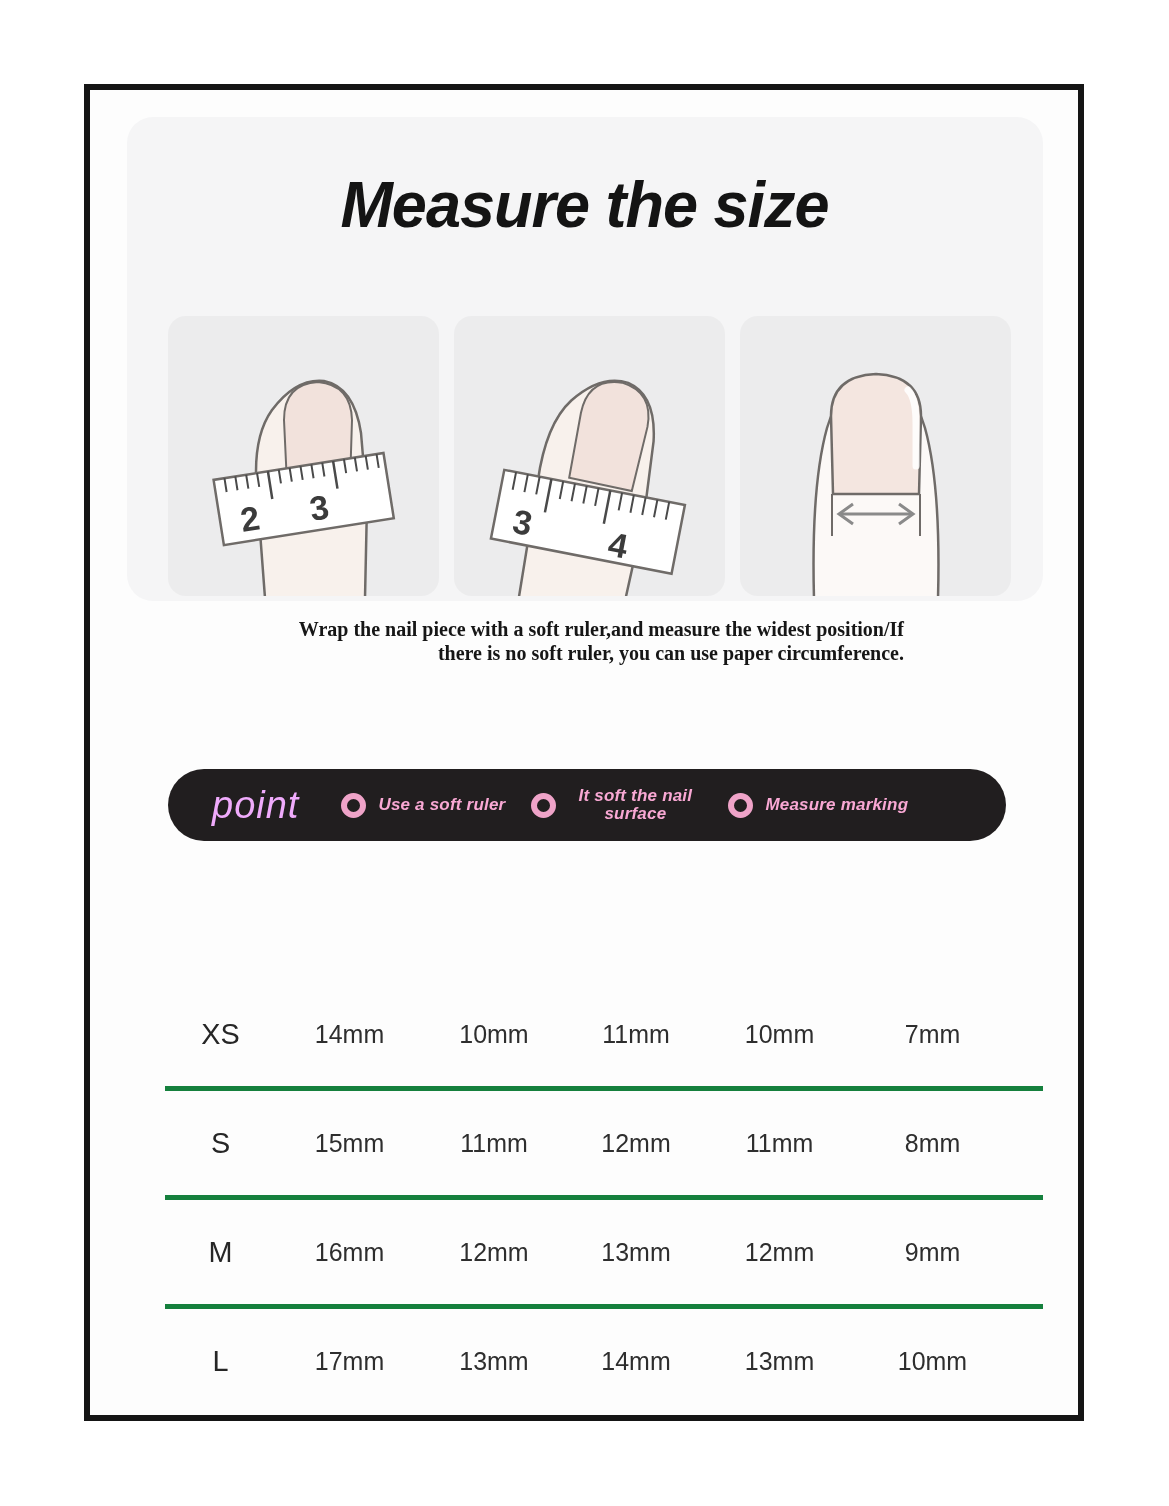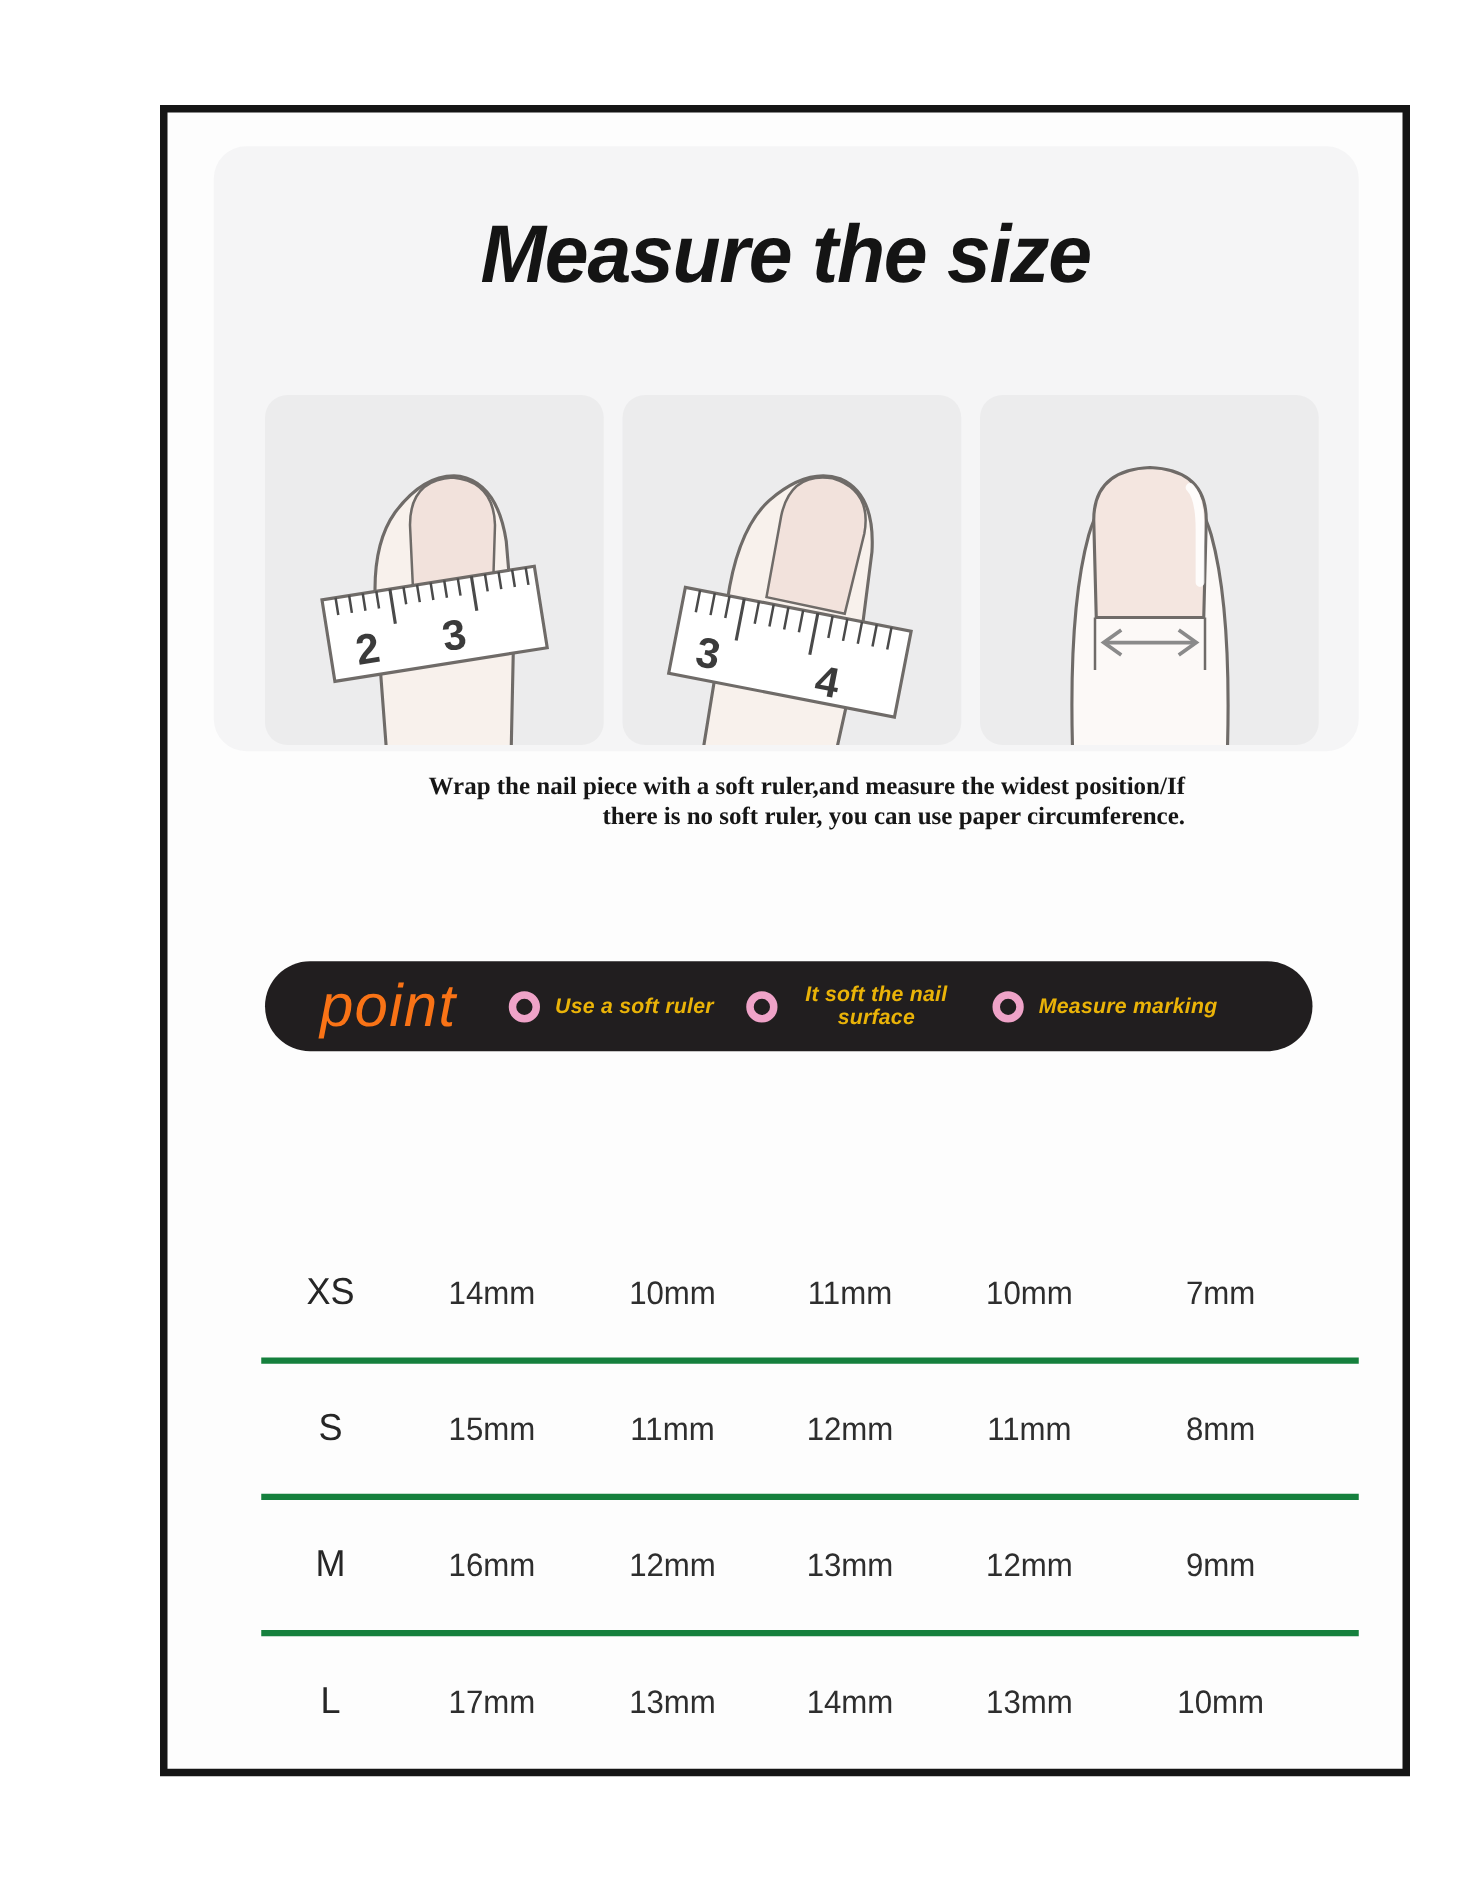--- a/index.html
+++ b/index.html
@@ -1,18 +1,18 @@
 <!DOCTYPE html>
 <html><head>
 <meta charset="utf-8">
 <style>
   html,body{margin:0;padding:0;background:#ffffff;}
   body{width:1169px;height:1506px;position:relative;overflow:hidden;
        font-family:"Liberation Sans",sans-serif;-webkit-font-smoothing:antialiased;}
-  .page{position:absolute;inset:0;background:#fff;margin-left:44px;}
+  .page{position:absolute;inset:0;background:#fff;}
 
   
   .frame{position:absolute;left:84px;top:84px;width:1000px;height:1337px;
          box-sizing:border-box;border:6px solid var(--frame,#151515);background:#fdfdfd;}
 
   
   .top-card{position:absolute;left:127px;top:117px;width:916px;height:484px;
             background:var(--card,#f5f5f6);border-radius:26px;}
 
   .title{position:absolute;left:0;top:168px;width:1169px;text-align:center;
@@ -27,26 +27,26 @@
 
   .para1{position:absolute;left:264px;top:618px;width:640px;text-align:right;
          font-family:"Liberation Serif",serif;font-weight:600;font-size:20px;
          line-height:1.18;color:#161616;}
   .para2{position:absolute;left:0;top:737px;width:1169px;text-align:center;
          font-family:"Liberation Serif",serif;font-weight:600;font-size:24px;color:#161616;}
 
   
   .pill{position:absolute;left:168px;top:769px;width:838px;height:72px;border-radius:37px;
         background:var(--pill,#211e1f);display:flex;align-items:center;box-sizing:border-box;}
-  .pill .point{font-style:italic;font-weight:400;font-size:48px;color:#f97316;
+  .pill .point{font-style:italic;font-weight:400;font-size:38px;color:#f0abfc;
                letter-spacing:1px;margin-left:44px;margin-right:42px;}
   .pill-item{display:flex;align-items:center;margin-right:26px;}
   .ring{width:13px;height:13px;border:6px solid var(--accent,#efa3c8);border-radius:50%;
         margin-right:12px;flex:none;}
-  .pill-text{font-style:italic;font-weight:700;font-size:17px;color:#eab308;letter-spacing:.2px;}
+  .pill-text{font-style:italic;font-weight:700;font-size:17px;color:#f9a8d4;letter-spacing:.2px;}
   .pill-text.mid{width:134px;text-align:center;line-height:1.08;}
 
   
   .thead{position:absolute;left:127px;top:892px;width:916px;height:90px;
          background:var(--band,#f2f2f3);box-sizing:border-box;padding-left:38px;
          display:grid;grid-template-columns:111px 147px 142px 142px 145px 161px;align-items:center;}
   .th{font-family:"Liberation Serif",serif;font-weight:700;font-size:22px;color:#101010;
       text-align:center;line-height:1.1;}
   .th.size{font-size:30px;}
   .th .narrow{display:inline-block;width:92px;text-align:left;}

